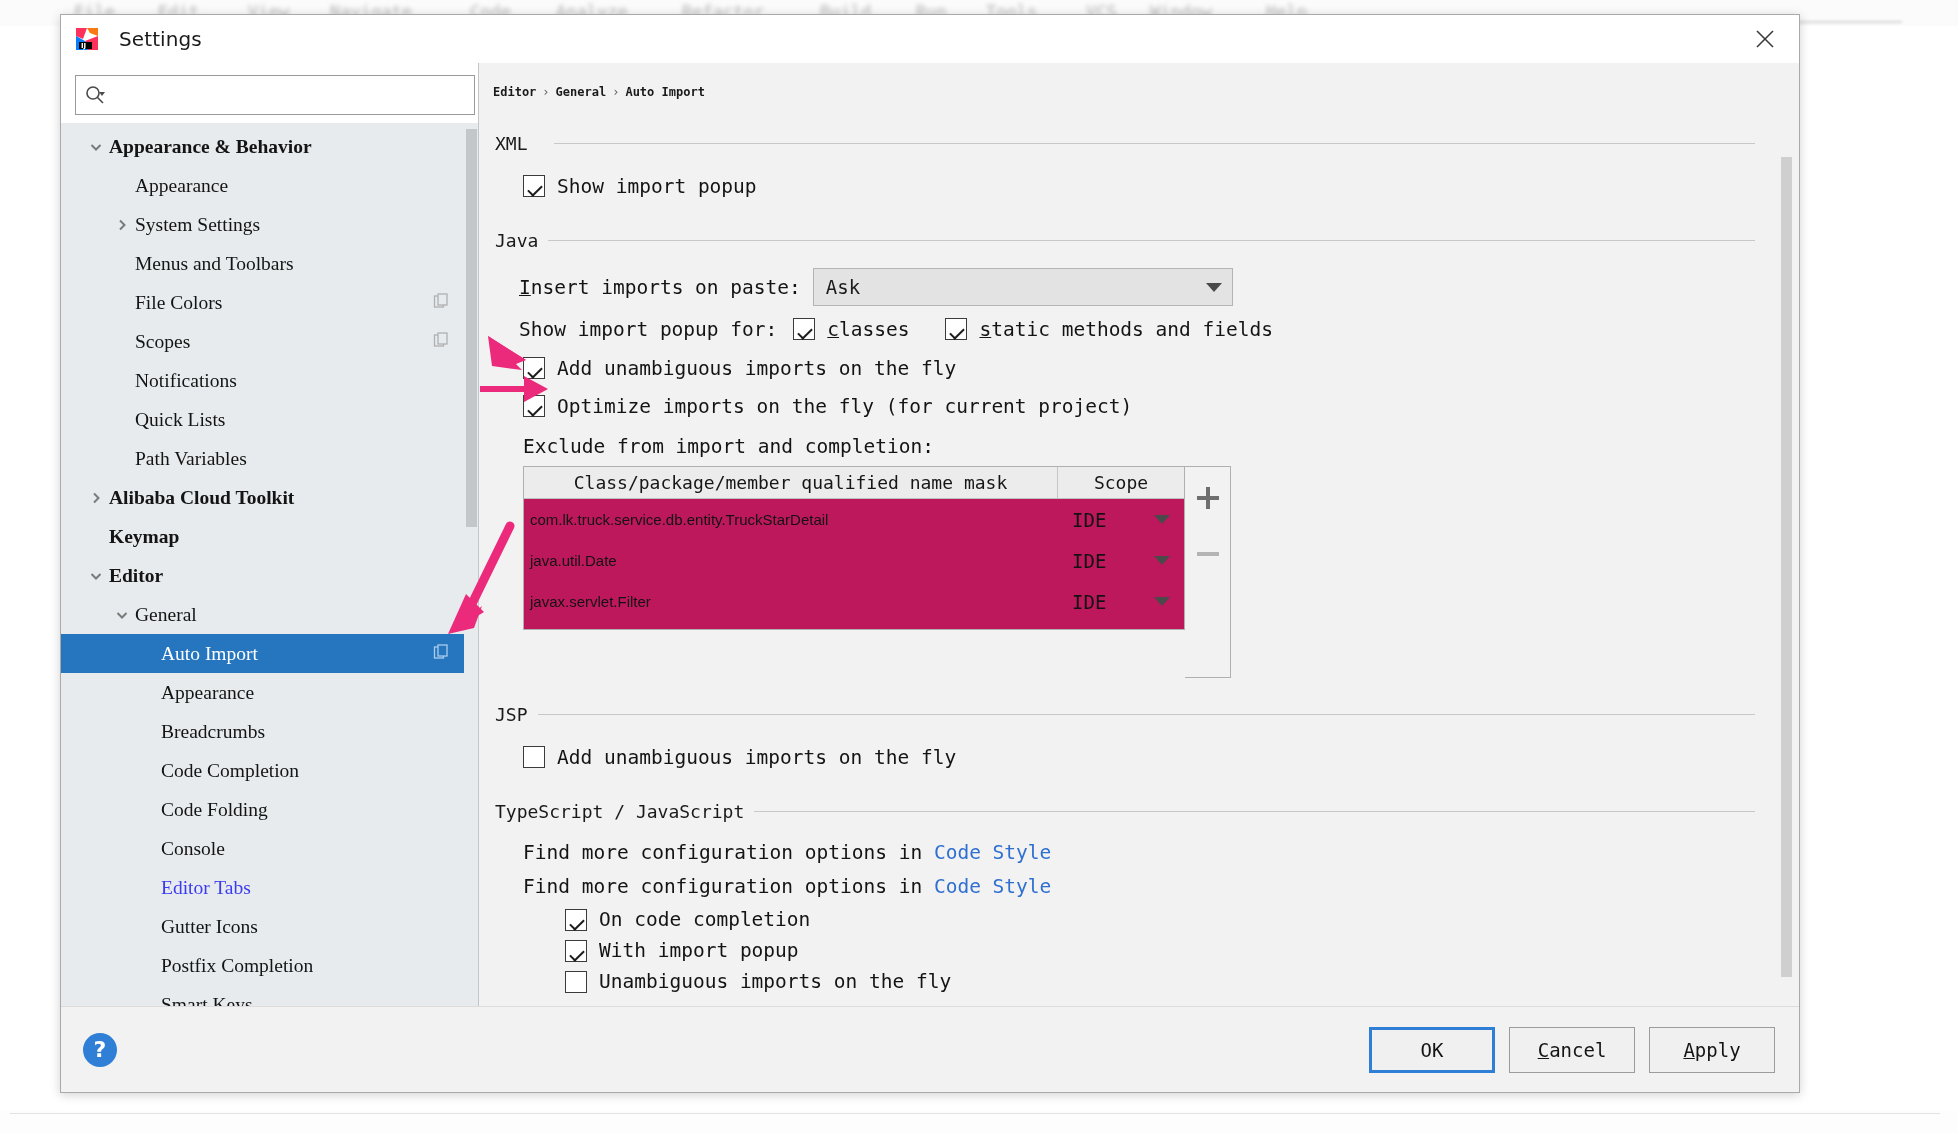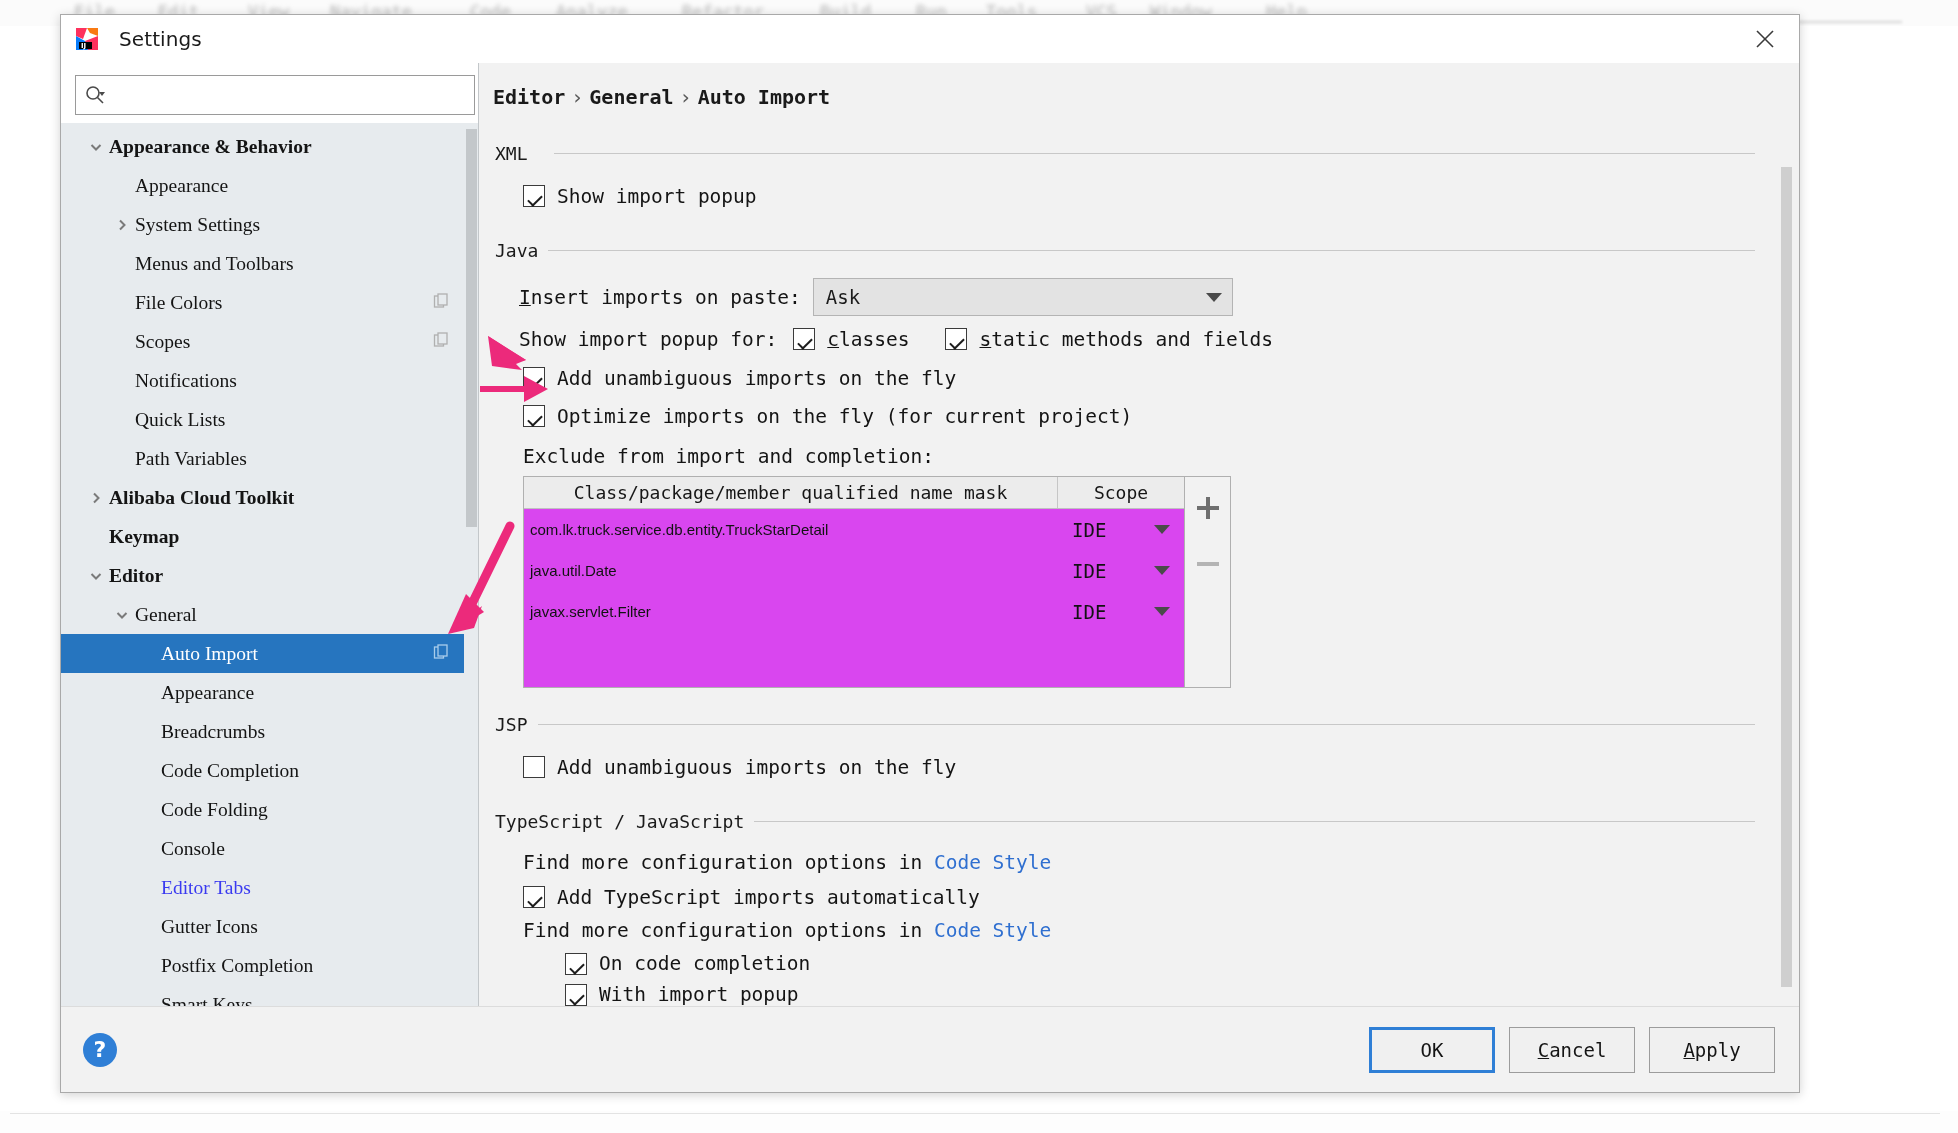--- a/index.html
+++ b/index.html
@@ -126,21 +126,21 @@
     position:absolute; left:2px; width: 11px; background: #c3c7ca;
   }
 
   
   .rightpane {
     flex: 1 1 auto; background: #f2f2f2; position: relative; min-width:0;
     display:flex; flex-direction:column;
   }
   .breadcrumb {
     padding: 22px 0 0 14px;
-    font-size: 20px; font-weight: bold; color: #1a1a1a;
+    font-size: 12px; font-weight: bold; color: #1a1a1a;
     font-family: "DejaVu Sans Mono", monospace;
     white-space: nowrap;
   }
   .breadcrumb .sep { color:#5b5b5b; font-weight: normal; padding: 0 6px; }
 
   .content { position: relative; flex:1 1 auto; padding: 26px 0 0 0; }
 
   .grp { position: relative; margin: 0 0 0 0; }
   .grp-head {
     display: flex; align-items: center; gap: 10px;
@@ -174,21 +174,21 @@
   }
   .combo .val { font-size: 19px; color:#1b1b1b; font-family:"DejaVu Sans Mono", monospace;}
   .caret { width:0;height:0;border-left:8px solid transparent;border-right:8px solid transparent;border-top:9px solid #4a4a4a; }
 
   .plain-text { font-size:19.5px; color:#141414; font-family:"DejaVu Sans Mono", monospace; white-space:nowrap; }
   .lnk { color:#2f6fd0; }
 
   
   .tbl-wrap { display: flex; align-items: flex-start; margin-top: 8px; }
   .tbl {
-    width: 662px; height: 212px; background: #d946ef;
+    width: 662px; height: 164px; background: #be185d;
     border: 1px solid #b0b0b0; display: flex; flex-direction: column;
   }
   .thead { display:flex; height: 32px; background: #ececec; border-bottom: 1px solid #c0c0c0; }
   .th {
     font-size: 18px; color: #161616; display:flex; align-items:center; justify-content:center;
     font-family:"DejaVu Sans Mono", monospace; white-space:nowrap;
   }
   .th.c1 { flex: 0 0 534px; border-right: 1px solid #c6c6c6; }
   .th.c2 { flex: 1 1 auto; }
   .trow { display:flex; height: 41px; align-items:center; }
@@ -559,24 +559,20 @@
             <div class="grp-head">
               <span class="gt">TypeScript / JavaScript</span>
               <span class="gline"></span>
             </div>
 
 
             <div class="plain-text" style="margin-left:36px; height:34px; line-height:34px;">
               <span>Find more configuration options in </span><span class="lnk">Code Style</span>
             </div>
 
-            <div class="cb-row" style="margin-left:36px; height:34px;">
-              <span class="cbx checked"></span>
-              <span class="cb-label">Add TypeScript imports automatically</span>
-            </div>
 
             <div class="plain-text" style="margin-left:36px; height:34px; line-height:34px;">
               <span>Find more configuration options in </span><span class="lnk">Code Style</span>
             </div>
 
             <div class="cb-row" style="margin-left:78px; height:31px;">
               <span class="cbx checked"></span>
               <span class="cb-label">On code completion</span>
             </div>
             <div class="cb-row" style="margin-left:78px; height:31px;">

